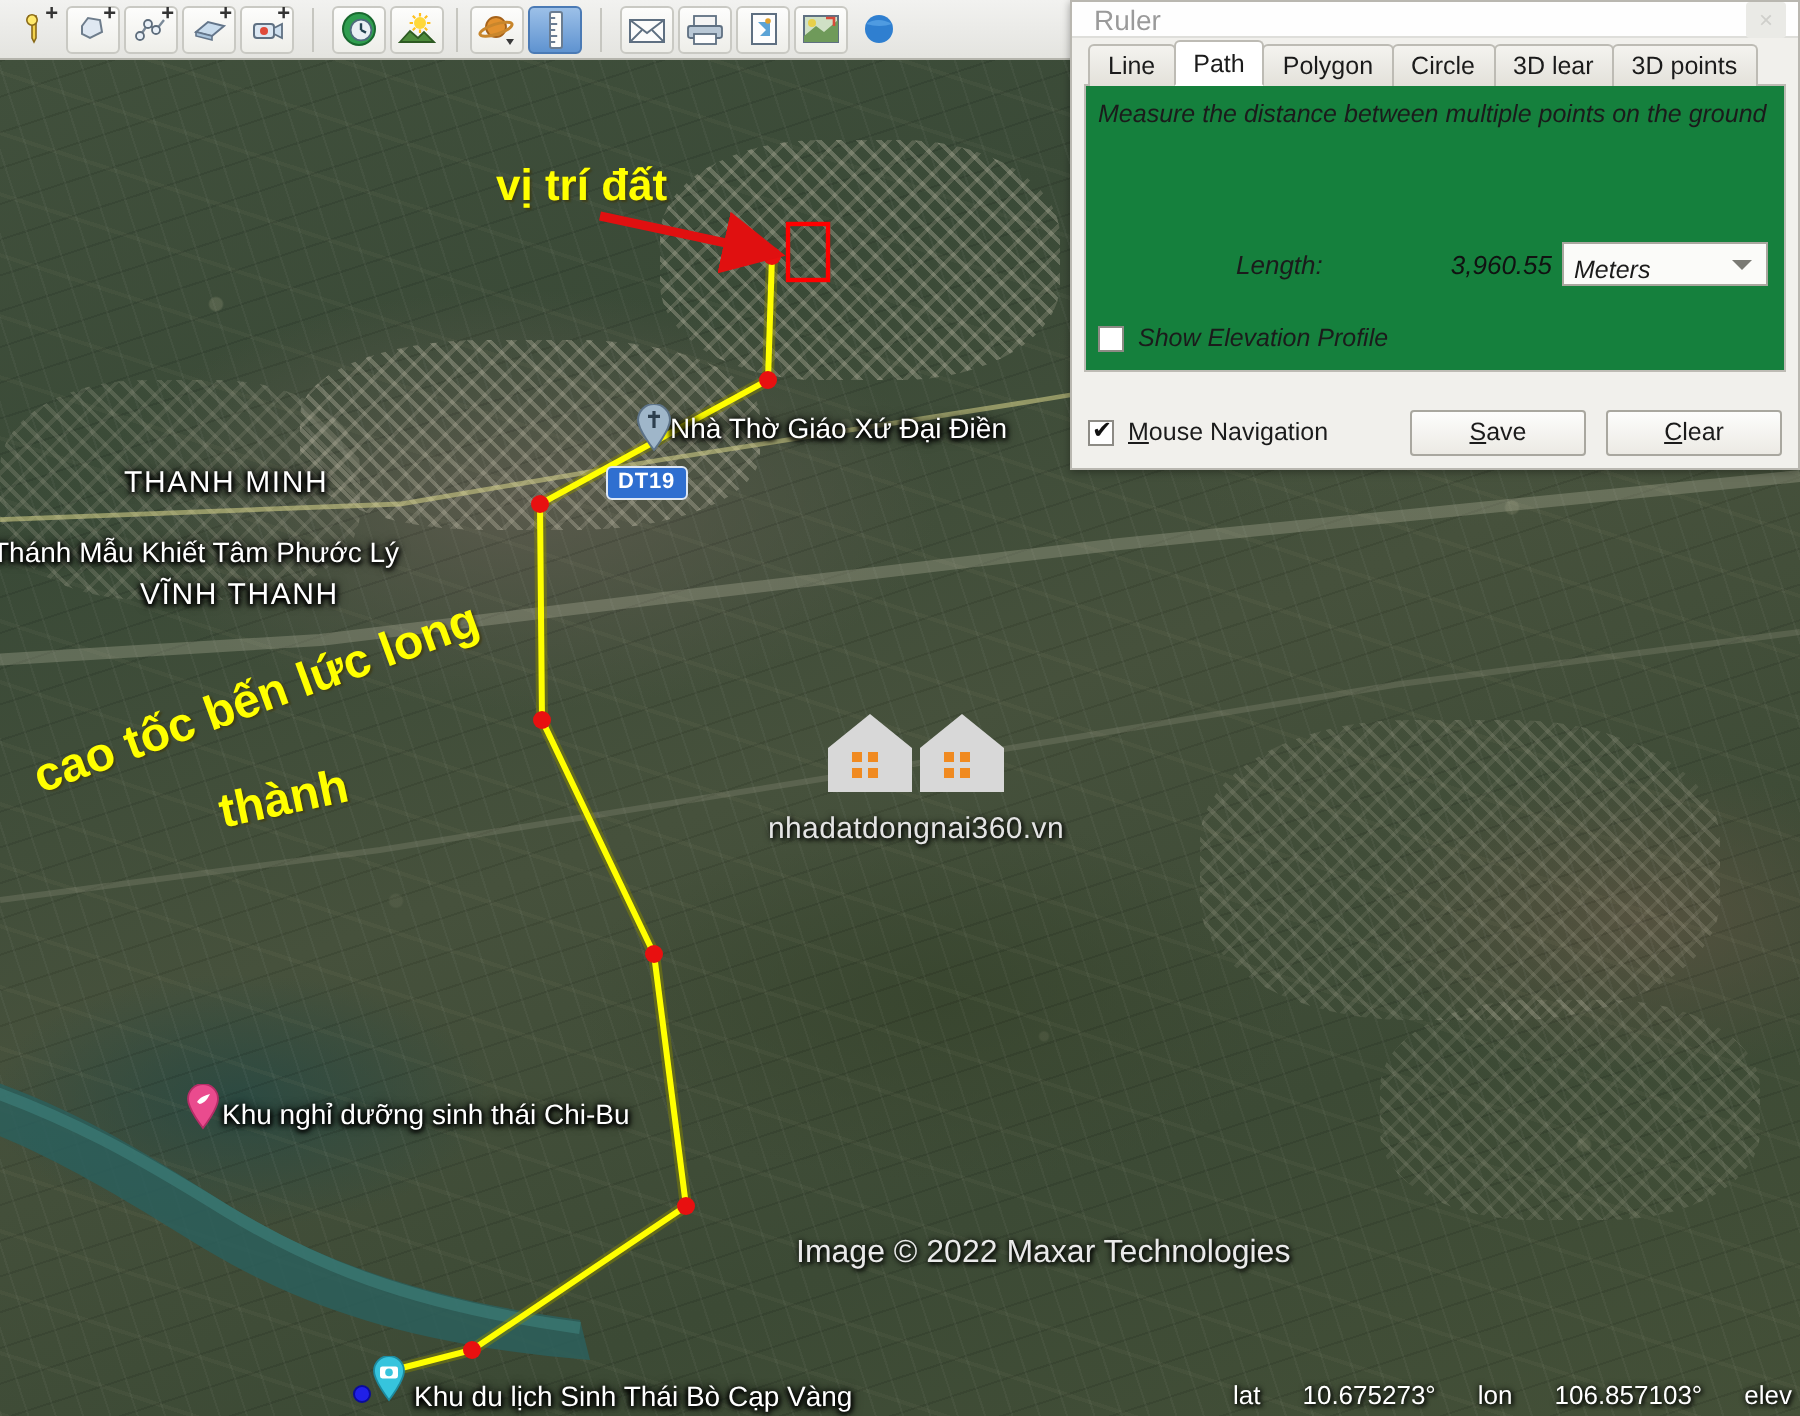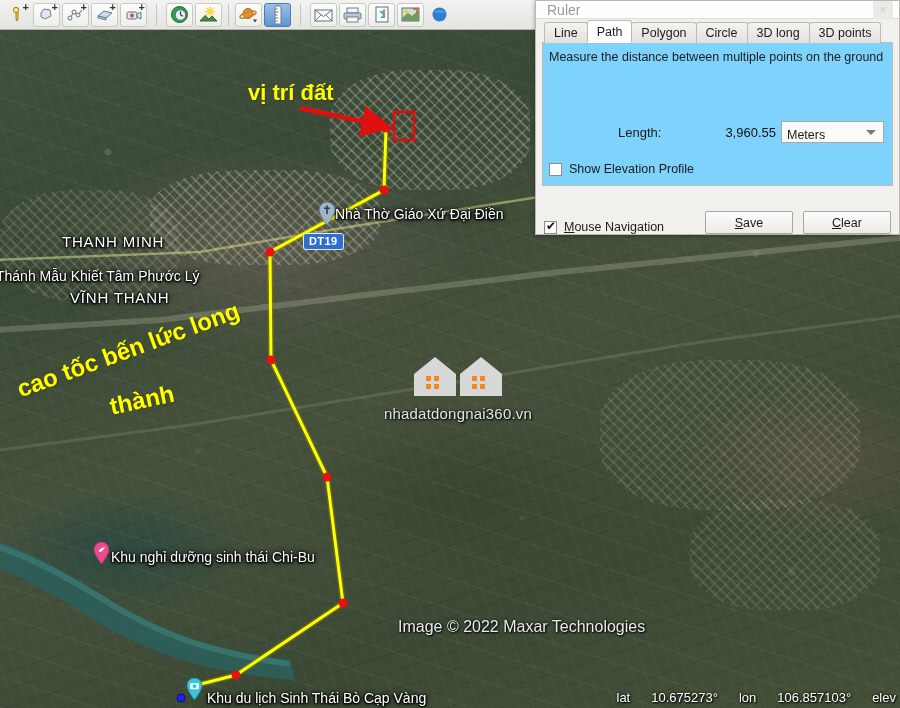--- a/index.html
+++ b/index.html
@@ -161,22 +161,22 @@
     background: linear-gradient(#f4f3ef, #e3e1da);
     border: 1px solid #bdbbb4; border-bottom: none;
     border-radius: 3px 3px 0 0; margin-right: -1px;
     display: flex; align-items: center; cursor: pointer; position: relative; z-index: 1;
   }
   .tab.active {
     background: #ffffff; height: 23px; z-index: 3;
     border-bottom: 1px solid #ffffff;
   }
   #ruler-body {
-    margin: 0 6px; background: #7dd3fc; border: 1px solid #bdbbb4; border-top: none;
-    height: 143px; position: relative;
+    margin: 0 6px; background: #15803d; border: 1px solid #bdbbb4; border-top: none;
+    height: 143px; position: relative; font-style: italic;
   }
   #desc { font-size: 12.5px; color: #1b1b1b; padding: 7px 0 0 6px; }
   #lengthrow {
     position: absolute; left: 0; right: 8px; top: 78px;
     display: flex; align-items: center; justify-content: flex-end;
   }
   #lengthrow .lbl { font-size: 13px; color: #1b1b1b; margin-right: 64px; }
   #lengthrow .val { font-size: 13px; color: #111; margin-right: 5px; }
   #unitsel {
     width: 103px; height: 22px; background: #fbfbf9;
@@ -194,21 +194,21 @@
     width: 13px; height: 13px; background: #fff; border: 1px solid #8d8b85;
     display: inline-block; margin-right: 7px; position: relative;
   }
   .cbox.checked::after {
     content: "✔"; position: absolute; left: 1px; top: -3px;
     font-size: 12px; color: #111;
   }
   #elevrow .txt { font-size: 12.5px; color: #1b1b1b; }
   #ruler-footer {
     position: absolute; left: 0; right: 0; bottom: 0; height: 36px;
-    display: flex; align-items: flex-end; padding: 0 8px;
+    display: flex; align-items: center; padding: 0 8px;
   }
   #mousenav { display: flex; align-items: center; flex: 1; }
   #mousenav .txt { font-size: 12.5px; color: #1b1b1b; }
   .dlgbtn {
     width: 88px; height: 23px; margin-left: 10px;
     background: linear-gradient(#fdfdfc, #eceae4);
     border: 1px solid #a9a79f; border-radius: 2px;
     font-size: 12.5px; color: #1b1b1b;
     display: flex; align-items: center; justify-content: center; cursor: pointer;
   }
@@ -459,21 +459,21 @@
     <div id="ruler-title">
       <div class="t">Ruler</div>
       <div id="ruler-close">×</div>
     </div>
 
     <div id="tabstrip">
         <div class="tab">Line</div>
         <div class="tab active">Path</div>
         <div class="tab">Polygon</div>
         <div class="tab">Circle</div>
-        <div class="tab">3D long</div>
+        <div class="tab">3D lear</div>
         <div class="tab">3D points</div>
       </div>
 
     <div id="ruler-body">
       <div id="desc">Measure the distance between multiple points on the ground</div>
 
       <div id="lengthrow">
         <span class="lbl">Length:</span>
         <span class="val">3,960.55</span>
         <div id="unitsel">

